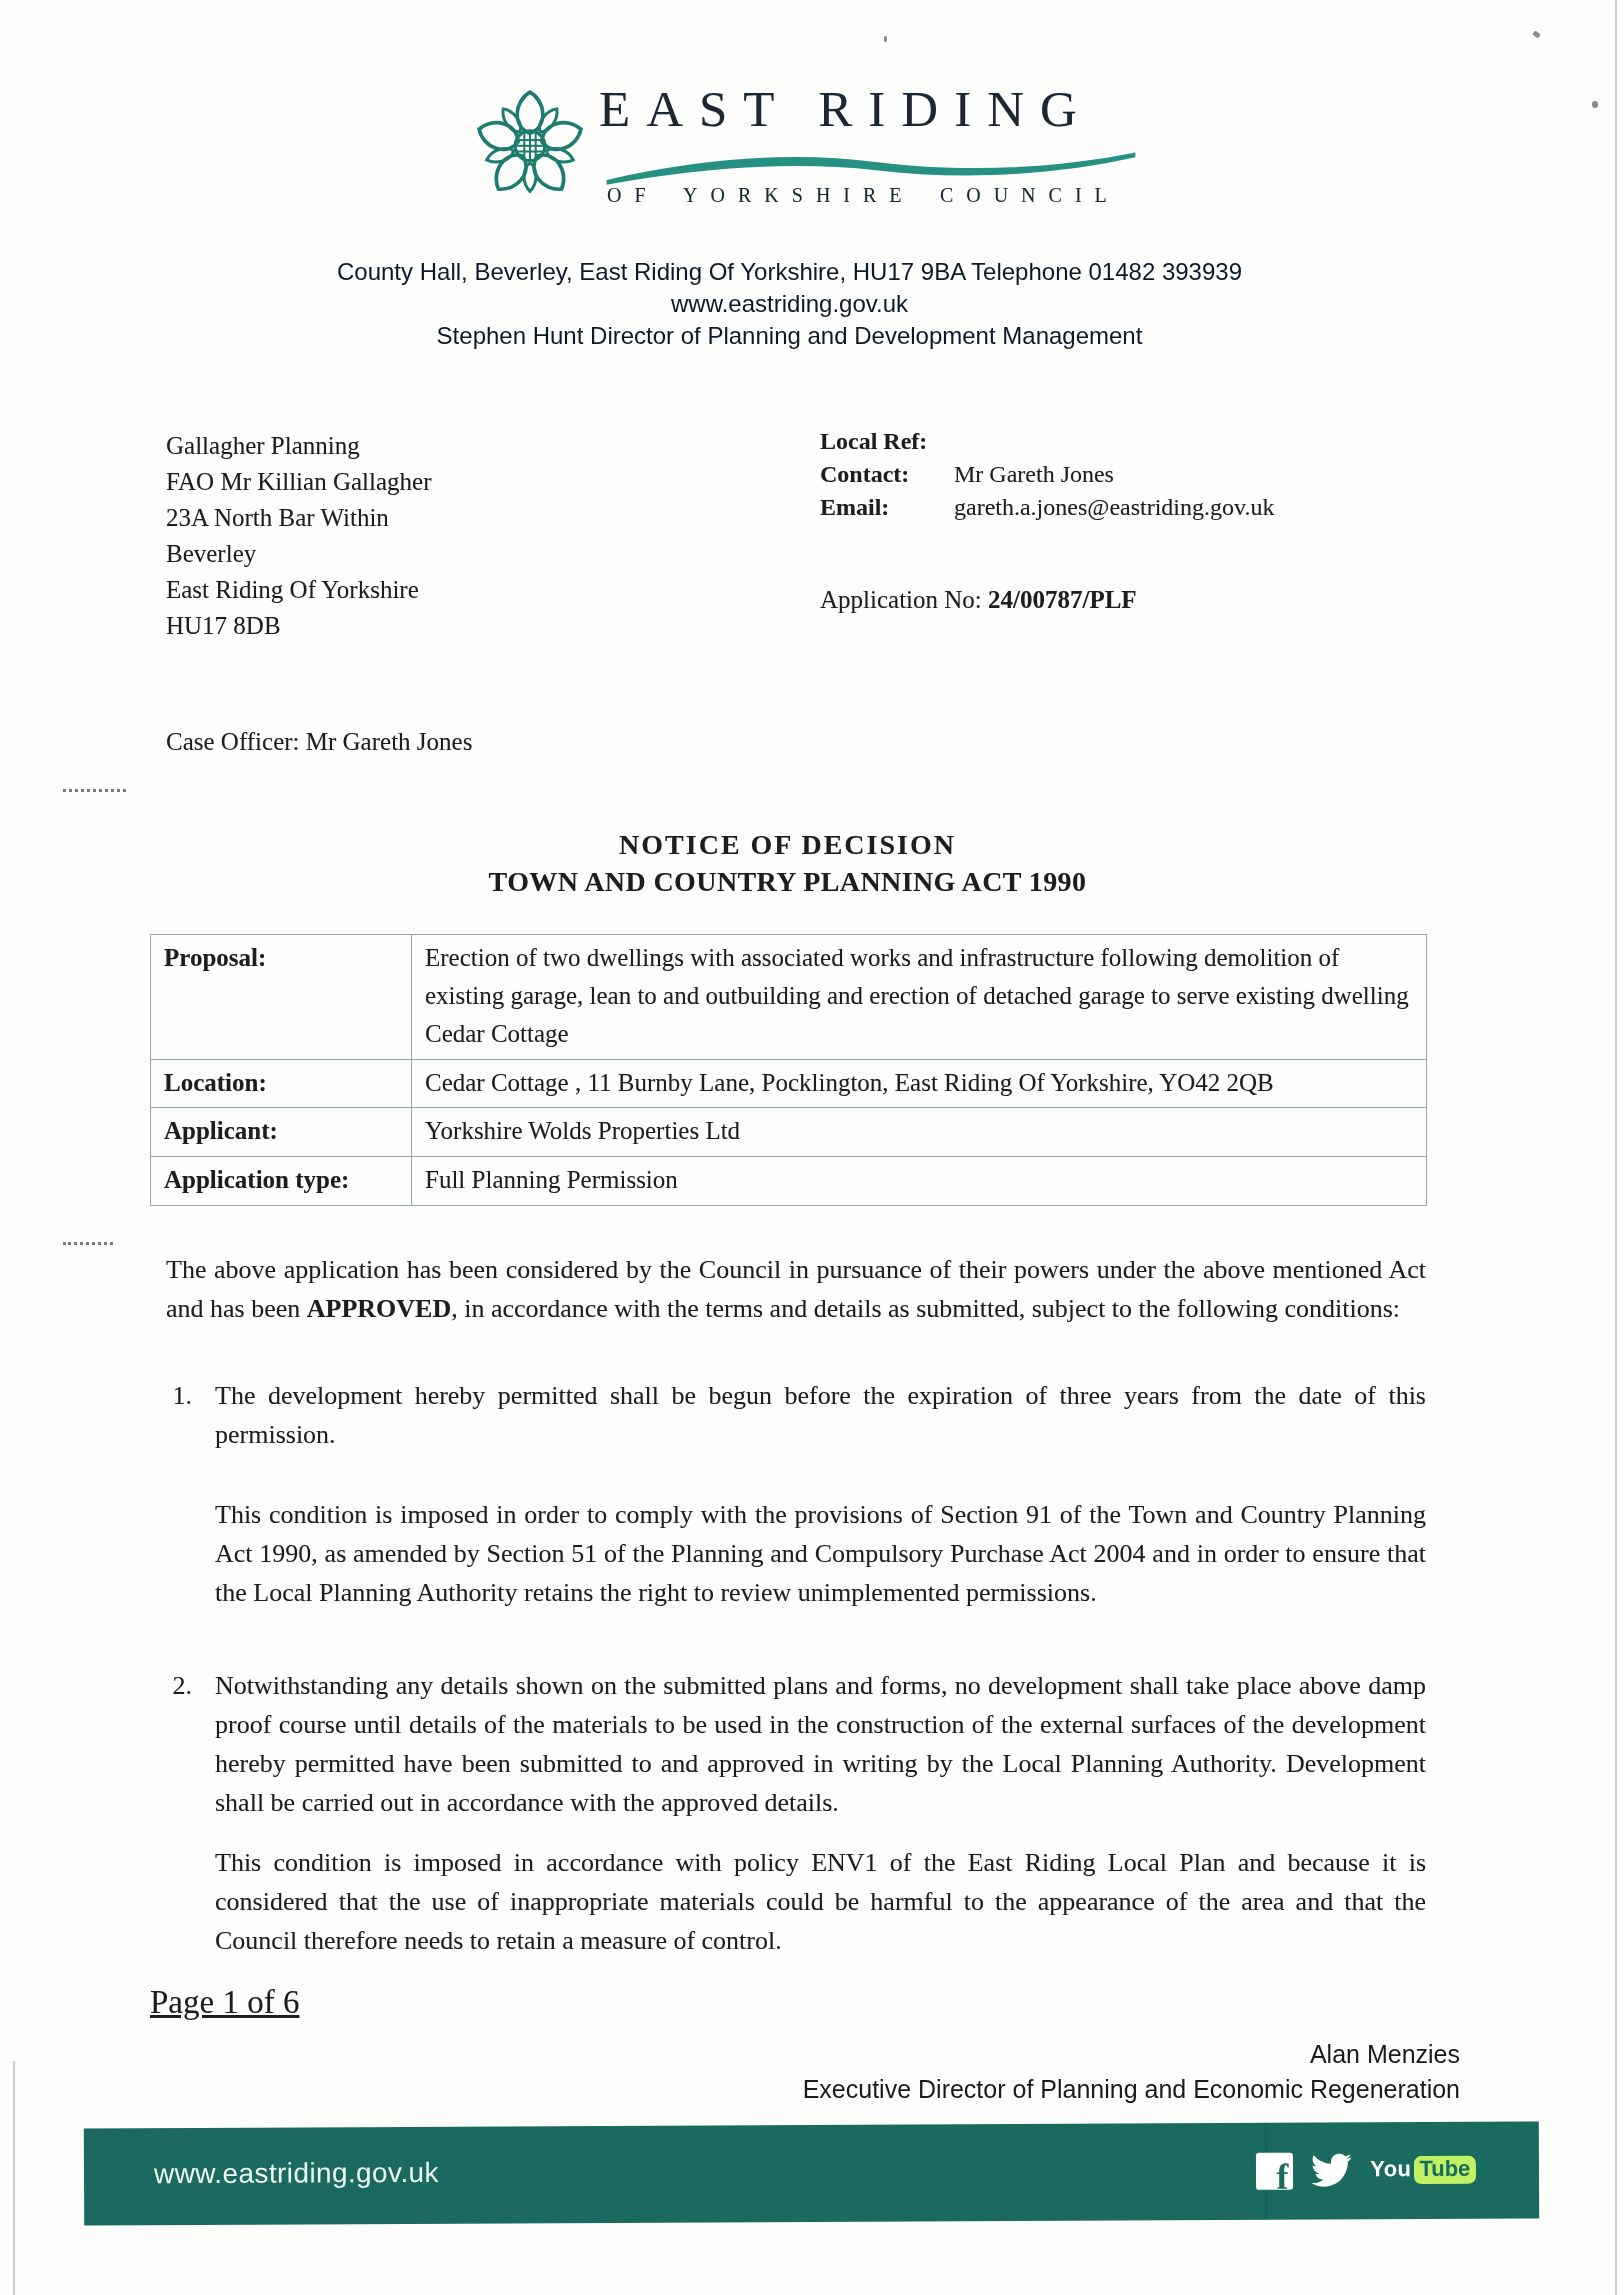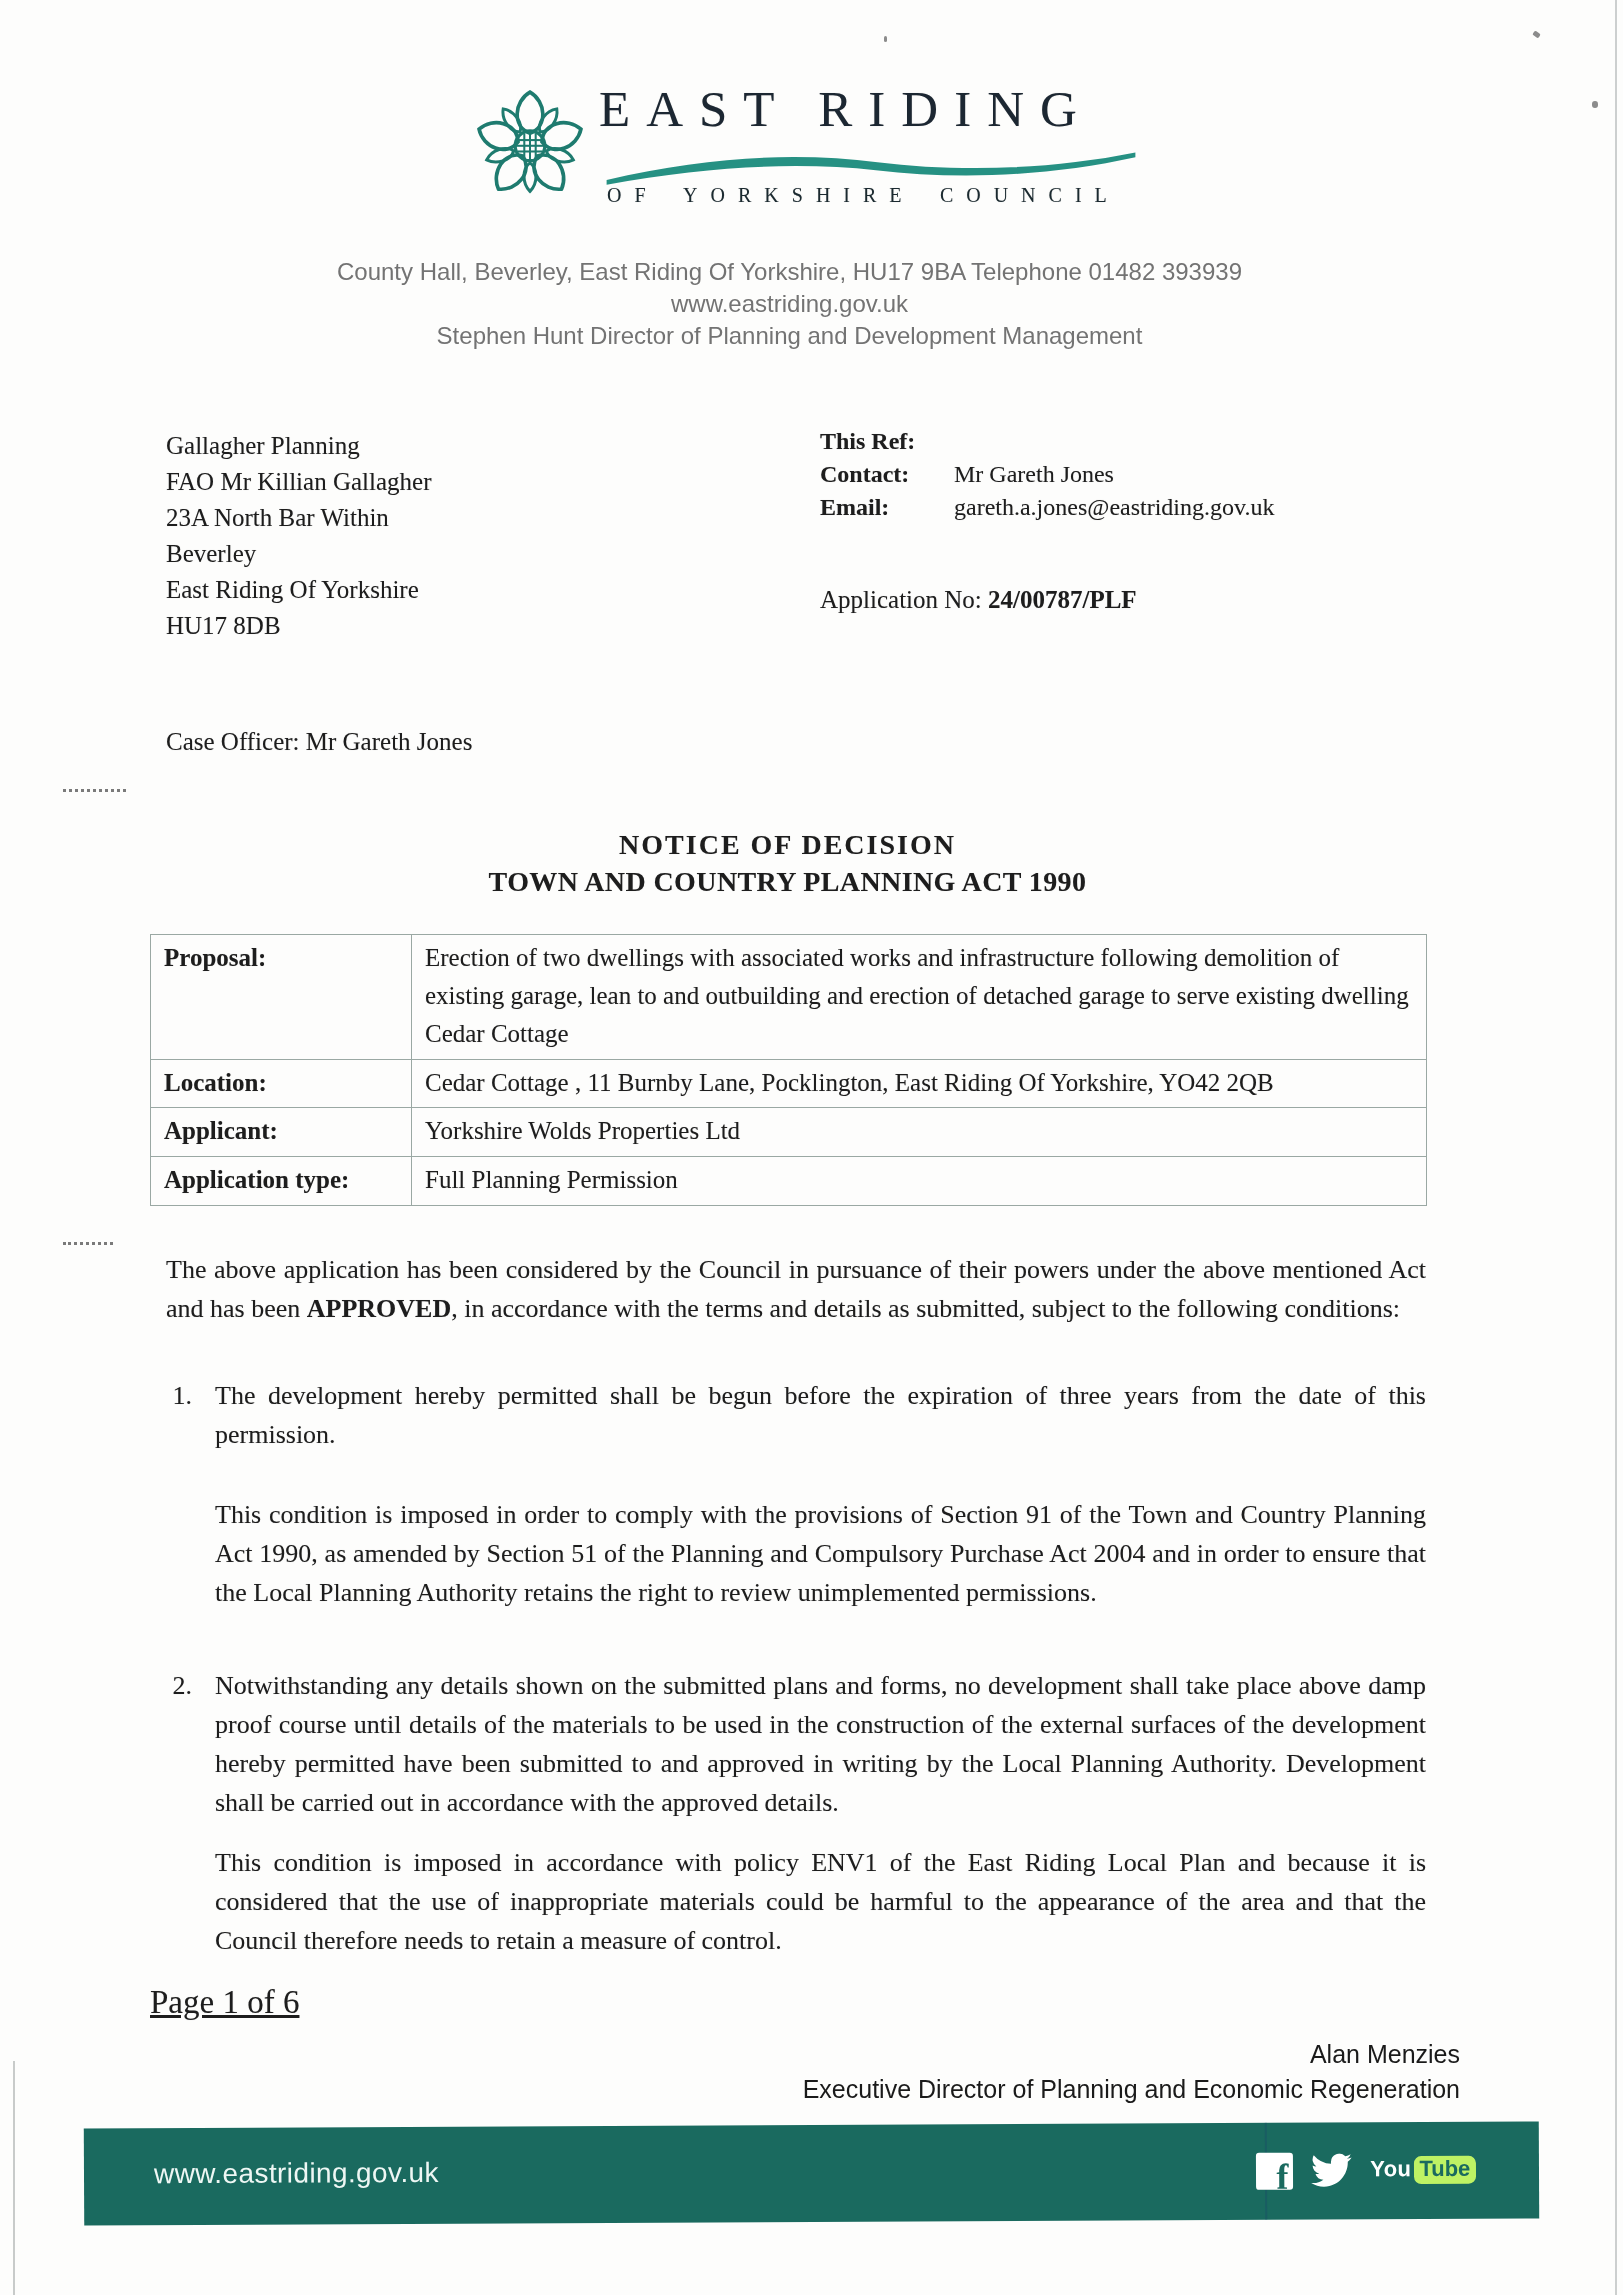--- a/index.html
+++ b/index.html
@@ -9,21 +9,21 @@
   }
   .serif{font-family:"Liberation Serif",serif;text-shadow:0 0 0.8px rgba(50,50,50,.28);}
   .sans{font-family:"Liberation Sans",sans-serif;}
   .abs{position:absolute;}
   .b{font-weight:bold;}
   .center{text-align:center;}
   
   .logo-title{left:599px;top:80px;font-size:51px;letter-spacing:16px;color:#1c2732;white-space:nowrap;text-align:right;}
   .logo-sub{left:607px;top:184px;font-size:20px;letter-spacing:13px;word-spacing:7.3px;color:#1b2a30;white-space:nowrap;}
   
-  .hdr{left:150px;width:1279px;text-align:center;font-size:24px;color:#737373;}
+  .hdr{left:150px;width:1279px;text-align:center;font-size:24px;color:#0f172a;}
   
   .recipient{left:166px;top:428px;font-size:25px;line-height:36px;}
   .refs{left:820px;top:425px;font-size:24px;line-height:33px;}
   .refs .lbl{display:inline-block;width:128px;font-weight:bold;}
   .appno{left:820px;top:586px;font-size:25px;}
   .case-officer{left:166px;top:728px;font-size:25px;}
   .h-notice{left:150px;width:1275px;top:829px;font-size:28px;font-weight:bold;letter-spacing:2px;}
   .h-act{left:150px;width:1275px;top:866px;font-size:28px;font-weight:bold;letter-spacing:0.4px;}
   
   table.details{
@@ -133,21 +133,21 @@
     <div>Gallagher Planning</div>
     <div>FAO Mr Killian Gallagher</div>
     <div>23A North Bar Within</div>
     <div>Beverley</div>
     <div>East Riding Of Yorkshire</div>
     <div>HU17 8DB</div>
   </div>
 
   <div class="abs serif refs">
     <div>
-      <span class="lbl">This Ref:</span>
+      <span class="lbl">Local Ref:</span>
       <span></span>
     </div>
     <div>
       <span class="lbl">Contact:</span>
       <span>Mr Gareth Jones</span>
     </div>
     <div>
       <span class="lbl">Email:</span>
       <span>gareth.a.jones@eastriding.gov.uk</span>
     </div>

